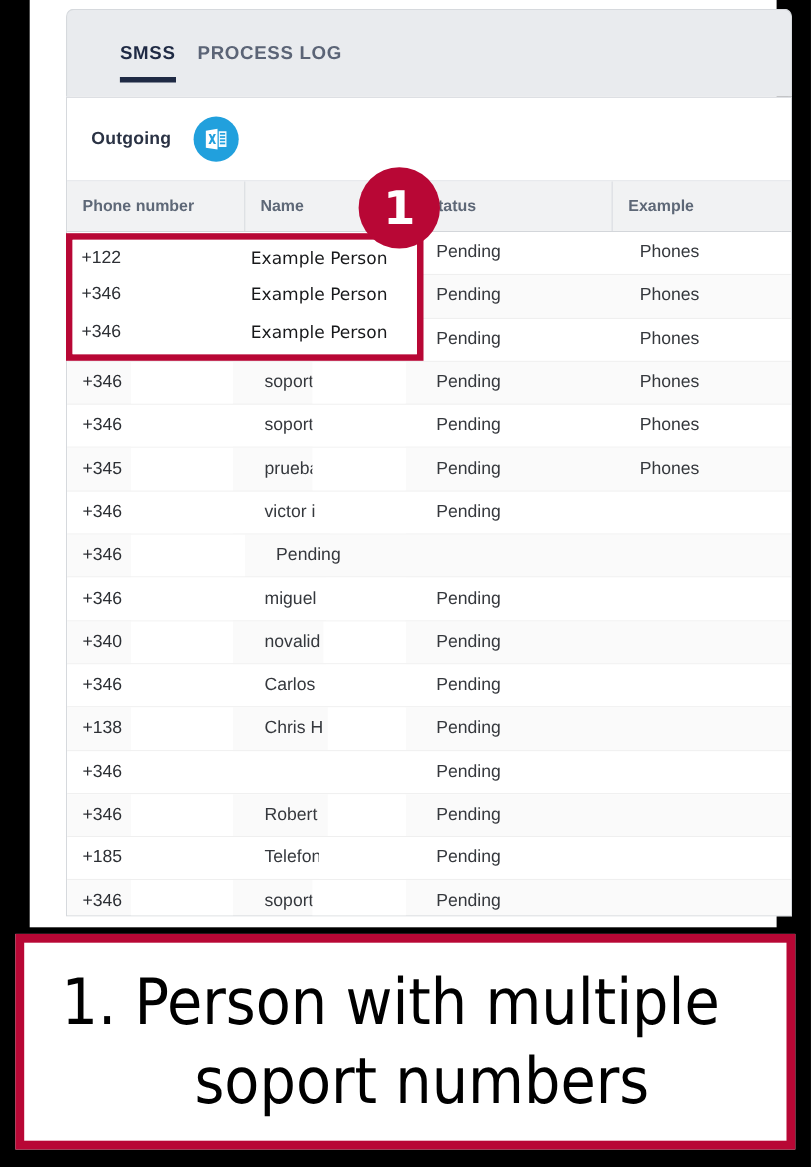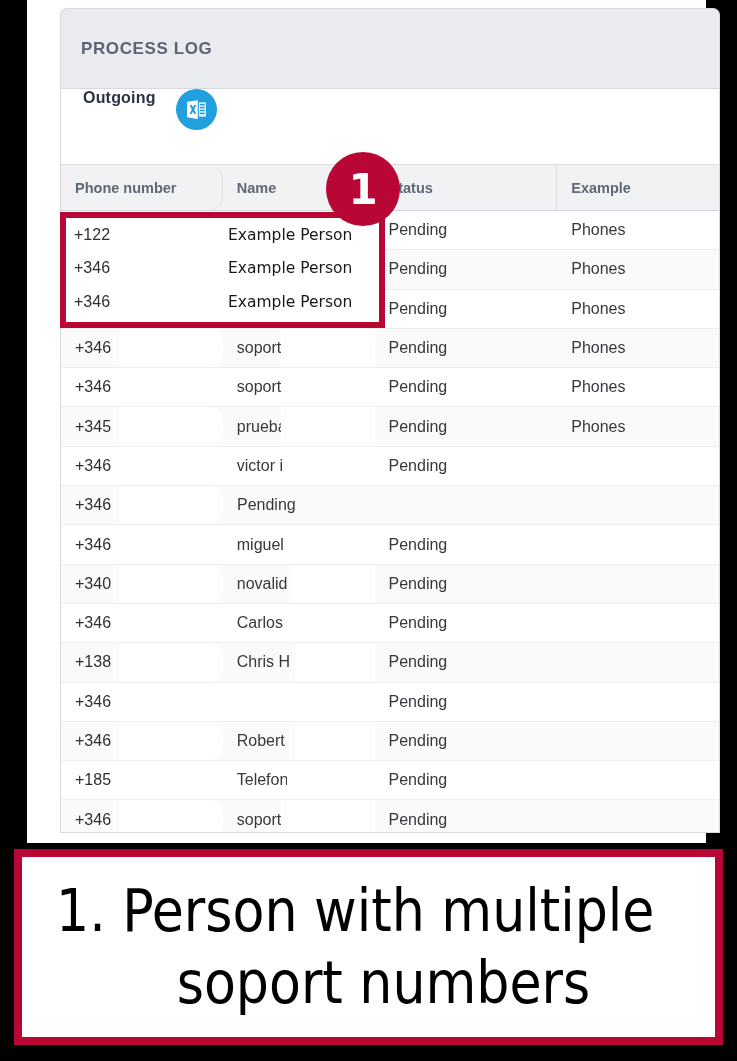--- a/index.html
+++ b/index.html
@@ -46,21 +46,21 @@
   }
 
   
   .panel {
     position: absolute; left: 33px; top: 88px; width: 660px; height: 745px;
     border: 1px solid #d6d9dd; border-top: 1px solid #d6d9dd;
     background: #fff;
   }
   .outgoing-bar {
     position: absolute; left: 0; top: 0; width: 100%; height: 76px;
-    display: flex; align-items: flex-start;
+    display: flex; align-items: center;
     border-bottom: 1px solid #dadde1;
     background: #fff;
   }
   .outgoing-label {
     margin-left: 22px; font-size: 16px; font-weight: 700; color: #2a3244;
     letter-spacing: .2px;
   }
   .excel-icon {
     margin-left: 20px; width: 41px; height: 41px; border-radius: 50%;
     background: #21a0dd; display: flex; align-items: center; justify-content: center;
@@ -74,27 +74,27 @@
     border-bottom: 1px solid #d3d6da;
     display: flex;
   }
   .th {
     font-size: 14.5px; font-weight: 700; color: #5e6877;
     display: flex; align-items: center; padding-left: 14px;
     border-right: 1px solid #d9dce0; height: 100%;
     cursor: pointer;
   }
   .th:last-child { border-right: none; }
-  .c0 { width: 162px; border-radius: 14px; }
+  .c0 { width: 162px; }
   .c1 { width: 152px; }
   .c2 { width: 183px; }
   .c3 { width: 162px; }
 
   .tbody { position: absolute; left: 0; top: 122px; width: 100%; bottom: 0; overflow: hidden; }
-  .tr { display: flex; height: 39.3px; border-bottom: 1px solid #efefef; background: #ffffff; }
+  .tr { display: flex; height: 39.3px; border-bottom: 1px solid #efefef; background: #ffffff; gap: 14px; }
   .tr.odd { background: #fafafa; }
   .td {
     display: flex; align-items: center; padding-left: 14px;
     font-size: 16px; color: #35383d; height: 100%;
     white-space: nowrap; overflow: hidden;
   }
   .td.phone { color: #2c2f34; }
   .td.name { position: relative; }
   .td.status { color: #35383d; }
   .td.source { color: #35383d; }
@@ -153,20 +153,23 @@
 </style>
 </head>
 <body>
 
 <div id="root">
 
   <div class="page">
 
     <div class="tabbar">
       <div class="tabs">
+        <div class="tab t2 active">
+          <span>SMSS</span>
+        </div>
         <div class="tab t3">
           <span>PROCESS LOG</span>
         </div>
       </div>
     </div>
 
     <div class="panel">
 
       <div class="outgoing-bar">
         <div class="outgoing-label">Outgoing</div>

